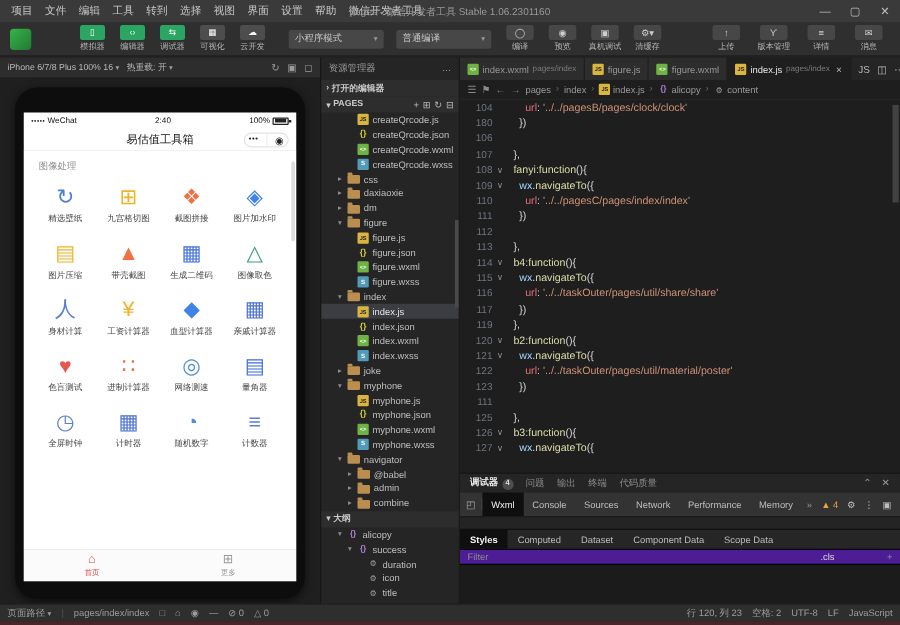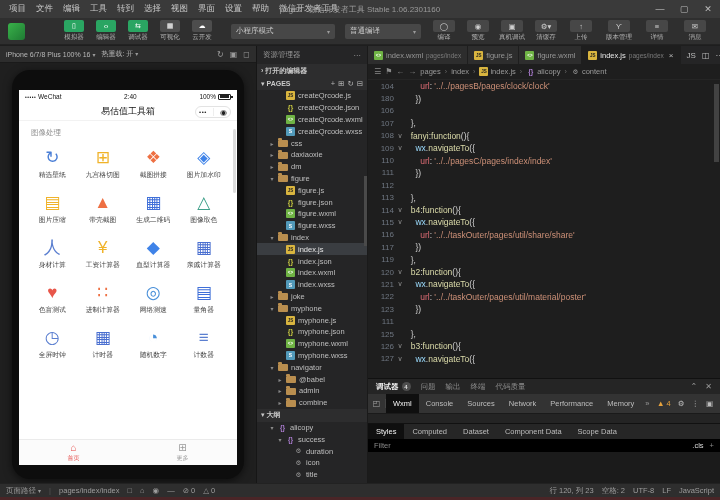--- a/index.html
+++ b/index.html
@@ -17,21 +17,21 @@
   
   #toolbar{height:27px;background:#2f2f2f;display:flex;align-items:center;border-bottom:1px solid #222;}
   #logo{width:17px;height:17px;border-radius:3px;margin:0 10px 0 8px;background:linear-gradient(135deg,#39b24a,#1f7a33);}
   .modgroup{display:flex;gap:6px;margin-left:26px;}
   .mod{display:flex;flex-direction:column;align-items:center;width:26px;}
   .mod .chip{width:20px;height:12px;border-radius:2px;display:flex;align-items:center;justify-content:center;font-size:7px;color:#fff;}
   .mod .chip.on{background:#2aa562;}
   .mod .chip.off{background:#4d4d4d;}
   .mod .lb{font-size:6.5px;color:#b5b5b5;margin-top:1px;white-space:nowrap;}
   .tb-select{height:15px;background:#474747;border-radius:2px;color:#c9c9c9;font-size:7.5px;display:flex;align-items:center;justify-content:space-between;padding:0 5px;}
-  #mode-select{width:104px;margin-left:16px;}
+  #mode-select{width:76px;margin-left:16px;}
   #compile-select{width:76px;margin-left:10px;}
   .caret{font-size:6px;color:#9a9a9a;}
   .actgroup{display:flex;gap:4px;margin-left:8px;}
   .act{display:flex;flex-direction:column;align-items:center;width:30px;}
   .act .ic{width:22px;height:12px;background:#474747;border-radius:2px;color:#cfcfcf;font-size:7.5px;display:flex;align-items:center;justify-content:center;}
   .act .lb{font-size:6.5px;color:#b5b5b5;margin-top:1px;white-space:nowrap;}
   #toolbar .spacer{flex:1;}
   .rightgroup{display:flex;gap:8px;margin-right:10px;}
 
   
@@ -120,22 +120,22 @@
   #devtools-tabs{height:19px;background:#333;display:flex;align-items:center;font-size:7.5px;color:#bdbdbd;}
   #devtools-tabs .devicetoggle{width:18px;text-align:center;border-right:1px solid #444;font-size:8px;color:#a5a5a5;}
   .cdt{padding:0 7px;height:100%;display:flex;align-items:center;}
   .cdt.active{background:#0f0f0f;color:#f2f2f2;}
   #devtools-tabs .more{color:#9a9a9a;padding:0 4px;}
   #devtools-tabs .rt{margin-left:auto;display:flex;align-items:center;gap:7px;padding-right:7px;}
   .warnct{color:#e8a33d;font-size:7.5px;}
   #elements-strip{height:10px;background:#242424;border-top:1px solid #1a1a1a;}
   #styles-tabs{height:16px;background:#262626;display:flex;align-items:center;font-size:7.5px;color:#bdbdbd;border-top:1px solid #111;}
   .stab{padding:0 8px;height:100%;display:flex;align-items:center;}
-  .stab.active{background:#0f0f0f;color:#f2f2f2;}
-  #filter-row{height:13px;background:#000000;display:flex;align-items:center;padding:0 6px;font-size:7.5px;color:#8a8a8a;border-top:1px solid #000;border-bottom:1px solid #000;}
+  .stab.active{background:#0f0f0f;color:#f2f2f2;font-weight:bold;}
+  #filter-row{height:13px;background:#4c1d95;display:flex;align-items:center;padding:0 6px;font-size:7.5px;color:#8a8a8a;border-top:1px solid #000;border-bottom:1px solid #000;gap:36px;}
   #filter-row .cls{margin-left:auto;color:#ddd;}
   #filter-row .plus{margin-left:6px;color:#8a8a8a;}
   #dbg-body{flex:1;background:#1b1b1b;}
 
   
   #statusbar{position:absolute;left:0;right:0;bottom:3px;height:14px;background:#2e2e2e;display:flex;align-items:center;font-size:7.5px;color:#9d9d9d;padding:0 6px;gap:8px;border-top:1px solid #222;}
   #statusbar .sep{color:#555;}
   #statusbar .grow{flex:1;}
   #bottomstrip{position:absolute;left:0;right:0;bottom:0;height:3px;background:#4a2527;}
 </style>

